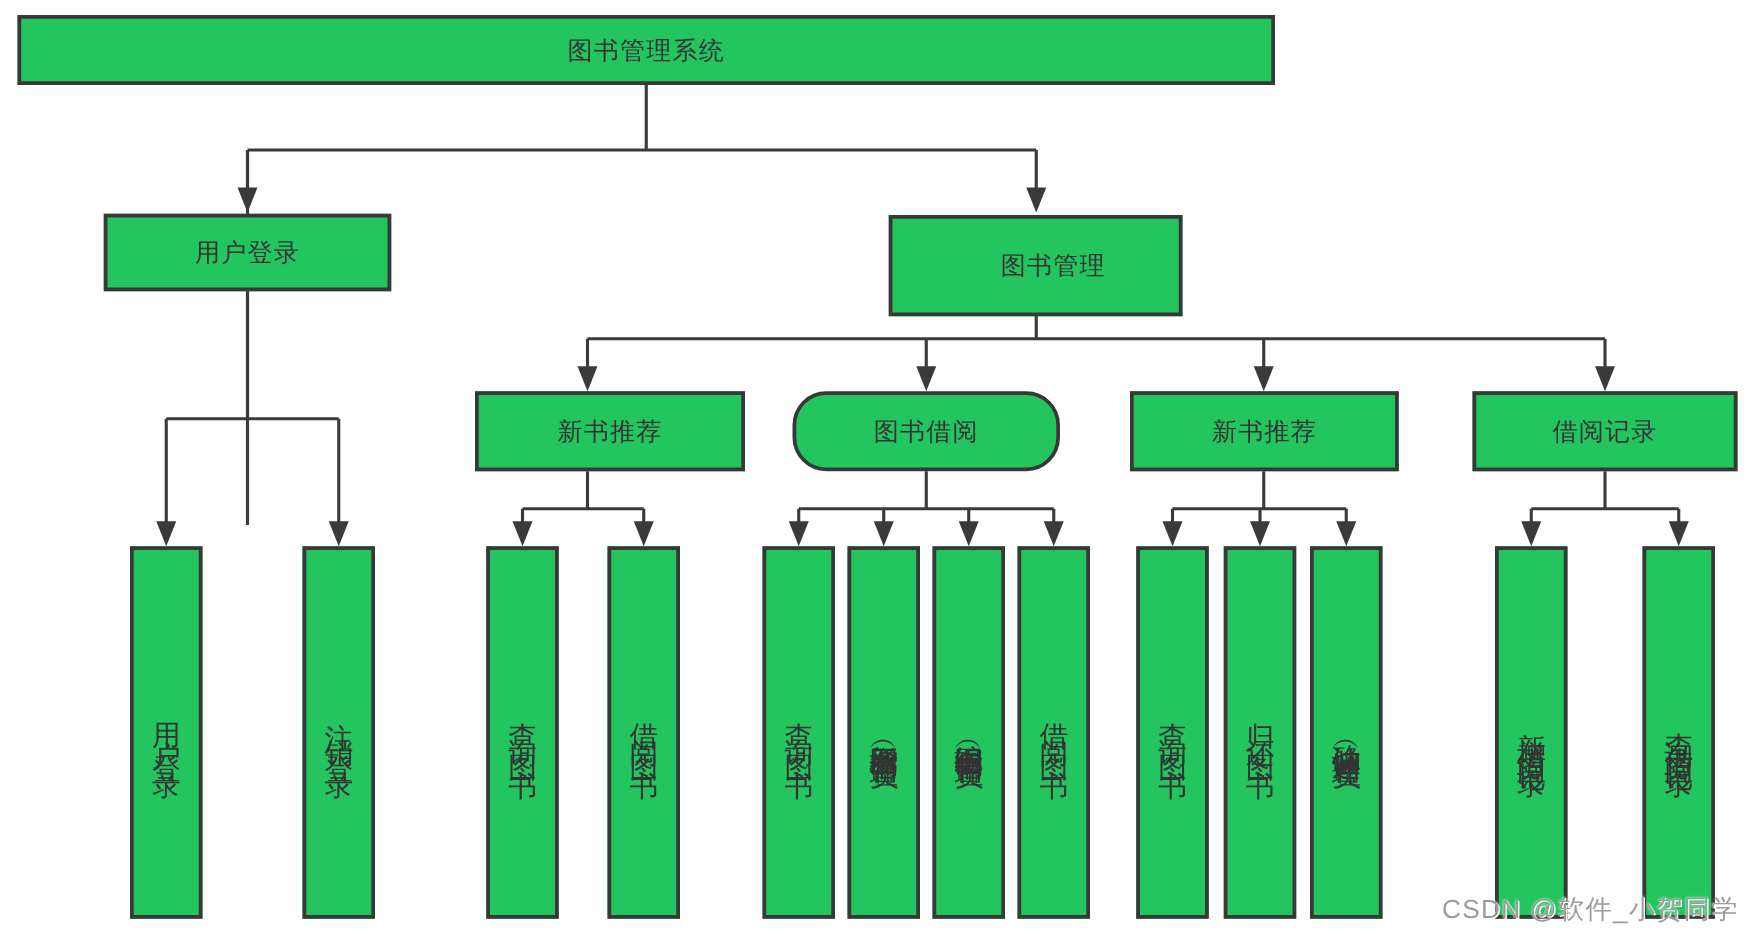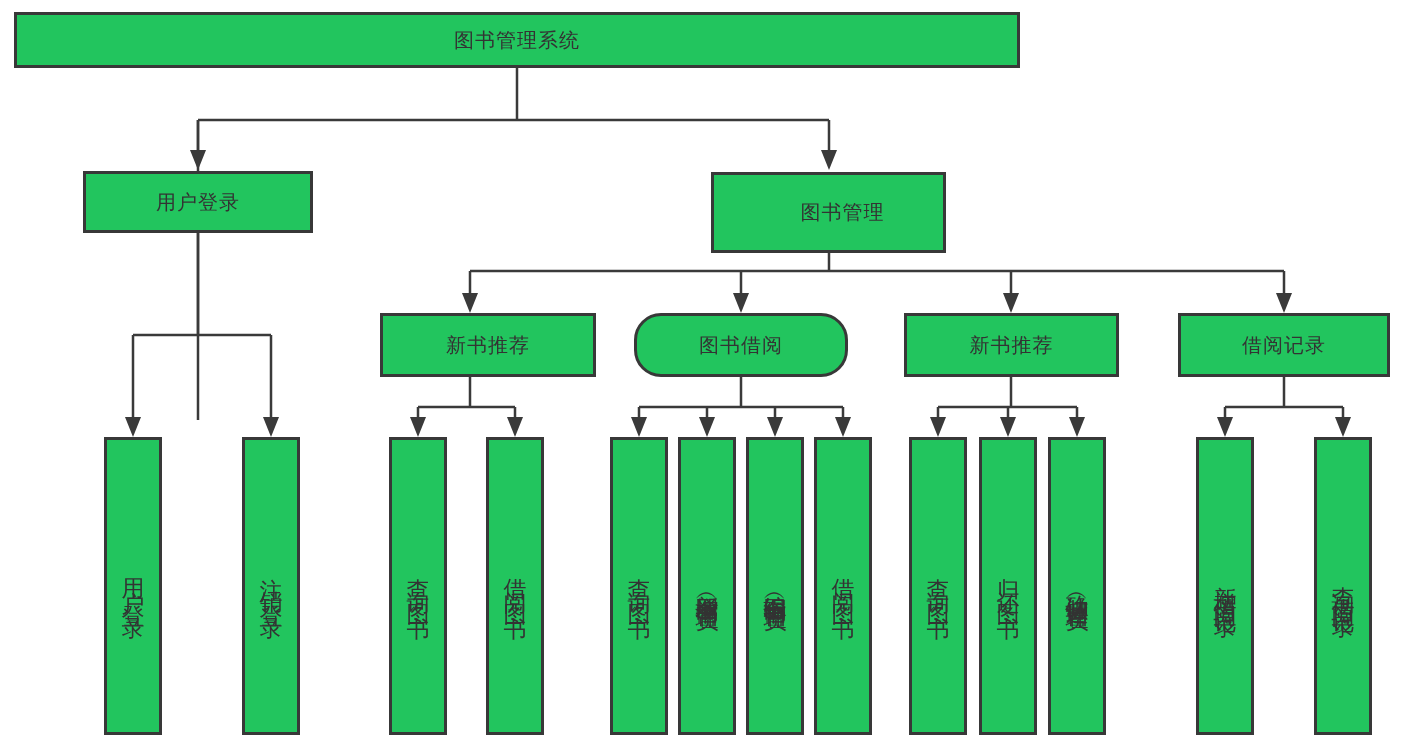--- a/index.html
+++ b/index.html
@@ -165,14 +165,15 @@
     <span class="vtext">确认归还（管理员）</span>
   </div>
 
   <div class="node leaf gap-md" style="left:1196px; top:437px;">
     <span class="vtext">新增借阅记录</span>
   </div>
   <div class="node leaf gap-md" style="left:1314px; top:437px;">
     <span class="vtext">查询借阅记录</span>
   </div>
 
+  <div class="watermark">CSDN @软件_小贺同学</div>
 
 </div>
 
 </body></html>

